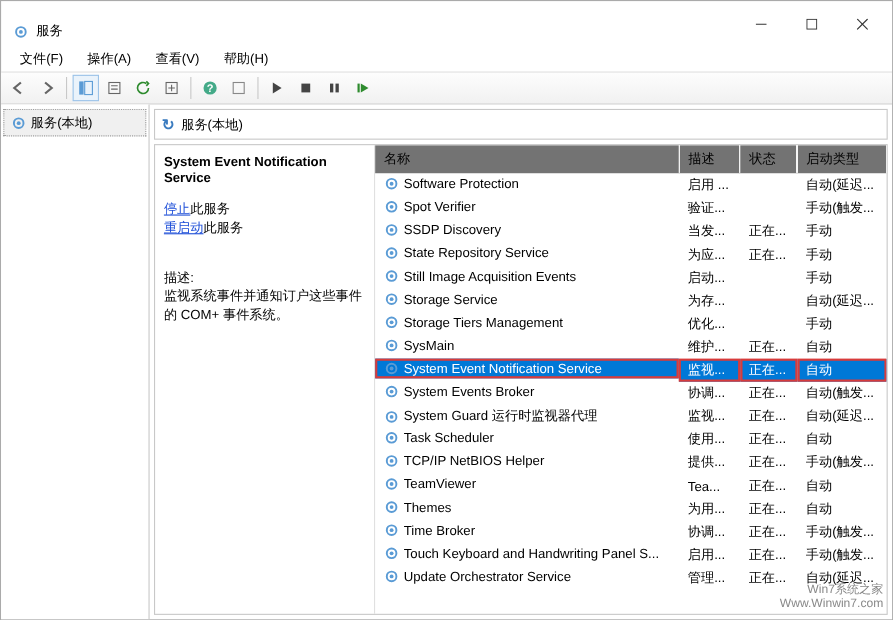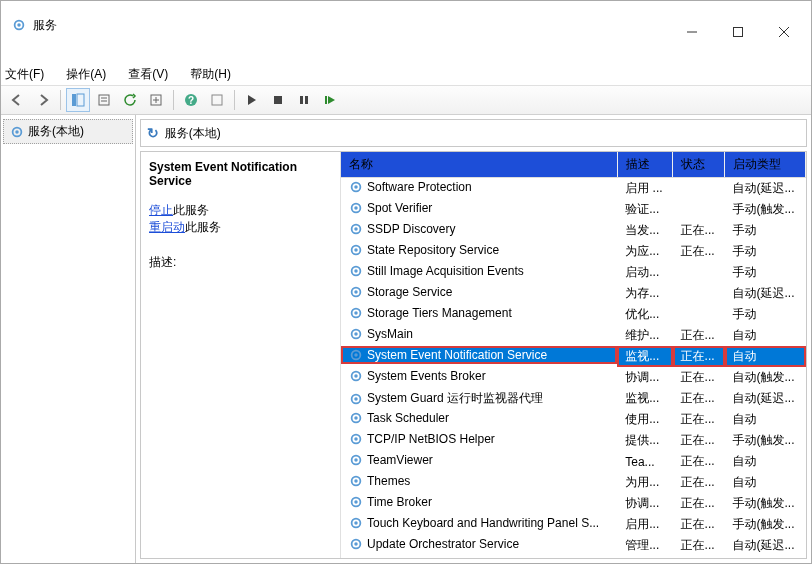--- a/index.html
+++ b/index.html
@@ -1,41 +1,41 @@
 <!DOCTYPE html>
 <html><head>
 <meta charset="utf-8">
 <style>
 html,body{margin:0;padding:0;font-family:"Microsoft YaHei","Segoe UI",Tahoma,sans-serif;font-size:12px;color:#000;background:#fff}
 .window{width:812px;height:564px;border:1px solid #aaa;box-sizing:border-box;display:flex;flex-direction:column;overflow:hidden;background:#fff}
-.titlebar{height:30px;display:flex;align-items:flex-start;padding:16px 4px}
+.titlebar{height:30px;display:flex;align-items:flex-end;padding:6px 4px}
 .titlebar .tb-icon{width:16px;height:16px;margin:0 6px;display:flex;align-items:center;justify-content:center}
 .titlebar .tb-title{flex:0 0 auto}
 .titlebar .spacer{flex:1 1 auto}
 .win-btns{display:flex}
 .win-btn{width:46px;height:30px;display:flex;align-items:center;justify-content:center;color:#333}
-.menubar{height:22px;display:flex;align-items:center;padding:0 0;gap:14px}
+.menubar{height:22px;display:flex;align-items:flex-start;padding:0 13px;gap:14px}
 .menubar span{padding:2px 4px}
 .toolbar{height:28px;border-top:1px solid #e0e0e0;border-bottom:1px solid #d0d0d0;display:flex;align-items:center;padding:0 4px;gap:2px;background:linear-gradient(#fdfdfd,#f1f1f1)}
 .tbtn{width:22px;height:22px;display:flex;align-items:center;justify-content:center;border:1px solid transparent;color:#444}
 .tsep{width:1px;height:20px;background:#c8c8c8;margin:0 3px}
 .body{flex:1 1 auto;display:flex;min-height:0}
 .treepane{width:130px;border-right:1px solid #c8c8c8;padding:4px 2px;background:#fff}
 .tree-item{padding:3px 6px;display:flex;align-items:center;gap:4px;background:#f0f0f0;border:1px dotted #a0a0a0}
 .right{flex:1 1 auto;display:flex;flex-direction:column;min-width:0}
 .right-header{height:26px;border:1px solid #c8c8c8;margin:4px 4px 0 4px;display:flex;align-items:center;gap:6px;padding:0 6px;background:#fff}
 .right-header .arrow{color:#3a7bbf;font-size:14px;font-weight:bold}
 .content{flex:1 1 auto;display:flex;min-height:0;margin:4px;border:1px solid #c8c8c8}
 .detail{width:200px;border-right:1px solid #e0e0e0;padding:8px;box-sizing:border-box}
 .detail .svc-name{font-weight:bold;margin-bottom:14px}
 .detail a{color:#1d4ed8;text-decoration:underline;cursor:pointer}
-.detail .desclabel{margin-top:18px}
+.detail .desclabel{margin-top:28px}
 .listwrap{flex:1 1 auto;overflow:auto;min-width:0}
 table{border-collapse:collapse;width:100%;font-size:12px}
-th{position:sticky;top:0;background:#1d4ed8;text-align:left;font-weight:400;padding:4px 8px;border-bottom:1px solid #ddd;border-right:1px solid #eee;white-space:nowrap}
+th{position:sticky;top:0;background:#737373;text-align:left;font-weight:400;padding:4px 8px;border-bottom:1px solid #ddd;border-right:1px solid #eee;white-space:nowrap}
 td{padding:2px 8px;white-space:nowrap;overflow:hidden;text-overflow:ellipsis}
 td.name{display:flex;align-items:center;gap:4px;max-width:260px}
 tr.selected td{background:#0078d7;color:#fff}
 tr.highlight-row td{outline:2px solid #d83b3b;outline-offset:-2px}
 .gear{width:14px;height:14px;flex:0 0 14px}
 .ico{display:inline-flex}
 svg{display:block}
 .watermark{position:absolute;right:8px;bottom:8px;font-size:11px;color:#888;text-align:right;pointer-events:none}
 </style>
 </head>
@@ -174,20 +174,21 @@
     <div class="content">
       <div class="detail">
         <div class="svc-name">System Event Notification Service</div>
         <div>
           <a>停止</a><span>此服务</span>
         </div>
         <div>
           <a>重启动</a><span>此服务</span>
         </div>
         <div class="desclabel">描述:</div>
+        <div>监视系统事件并通知订户这些事件的 COM+ 事件系统。</div>
       </div>
 
       <div class="listwrap">
         <table>
           <thead>
                 <tr>
             <th>名称</th>
             <th>描述</th>
             <th>状态</th>
             <th>启动类型</th>
@@ -446,14 +447,18 @@
                   <td>正在...</td>
                   <td>自动(延迟...</td>
                 </tr>
               </tbody>
         </table>
       </div>
     </div>
   </div>
 </div>
 
+<div class="watermark">
+  <div>Win7系统之家</div>
+  <div>Www.Winwin7.com</div>
+</div>
 
 </div>
 
 </body></html>

